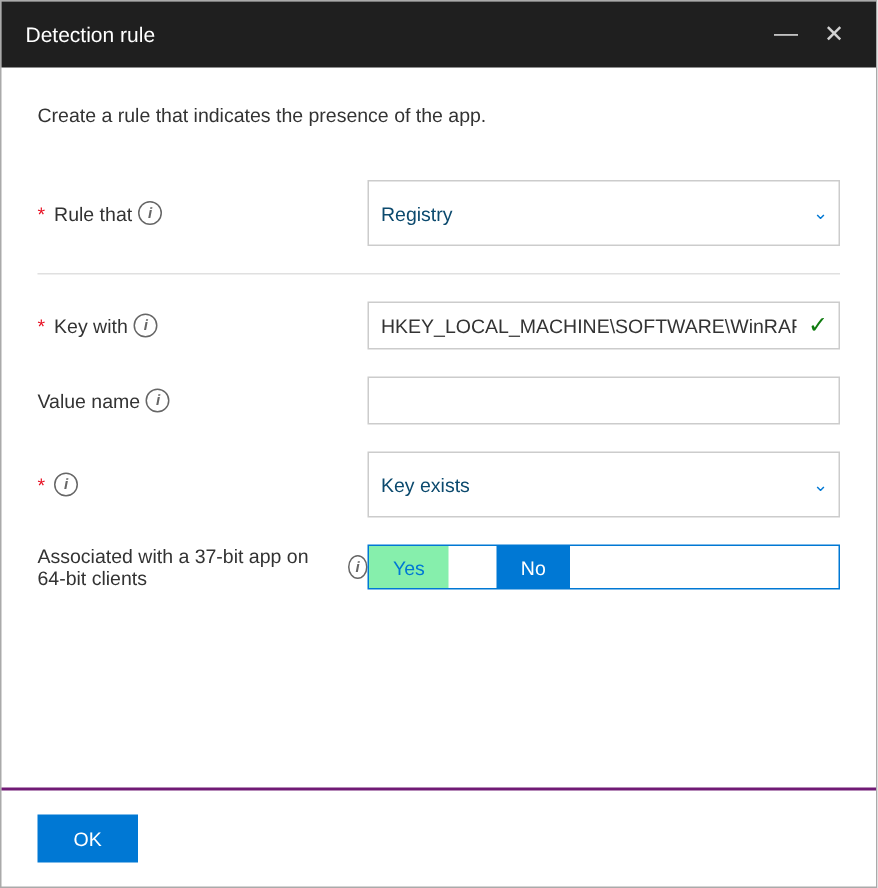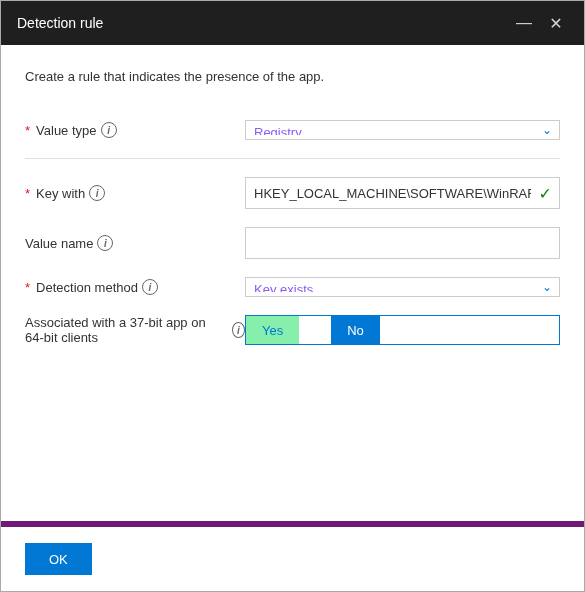--- a/index.html
+++ b/index.html
@@ -103,26 +103,26 @@
       flex: 1;
     }
 
     .select-wrapper {
       position: relative;
       width: 100%;
     }
 
     .form-select {
       width: 100%;
-      height: 20px;
+      height: 44px;
       padding: 4px 32px 4px 8px;
       border: 1px solid #ccc;
       background: #fff;
       font-size: 13px;
-      color: #8b5cf6;
+      color: #0c4a6e;
       appearance: none;
       cursor: pointer;
       outline: none;
     }
 
     .select-arrow {
       position: absolute;
       right: 8px;
       top: 50%;
       transform: translateY(-50%);
@@ -190,21 +190,21 @@
 
     .toggle-btn.inactive {
       background: #86efac;
       color: #0078d4;
     }
 
     .dialog-footer {
       padding: 16px 24px;
       display: flex;
       align-items: center;
-      border-top: 6px solid #701a75;
+      border-top: 2px solid #701a75;
       margin-top: auto;
       flex-shrink: 0;
     }
 
     .btn-ok {
       background: #0078d4;
       color: #fff;
       border: none;
       padding: 0 24px;
       height: 32px;
@@ -225,21 +225,21 @@
     </div>
   </div>
 
   <div class="dialog-content">
 
     <p class="dialog-description">Create a rule that indicates the presence of the app.</p>
 
     <div class="form-row">
       <div class="form-row-label">
         <span class="required-star">*</span>
-        <span>Value type</span>
+        <span>Rule that</span>
         <span class="info-icon">i</span>
       </div>
       <div class="form-control-wrapper">
         <div class="select-wrapper">
           <select class="form-select">
             <option>Registry</option>
             <option>File</option>
             <option>MSI</option>
             <option>PowerShell script</option>
           </select>
@@ -270,21 +270,20 @@
         <span class="info-icon">i</span>
       </div>
       <div class="form-control-wrapper">
         <input class="form-input" type="text" value="" style="">
       </div>
     </div>
 
     <div class="form-row">
       <div class="form-row-label">
         <span class="required-star">*</span>
-        <span>Detection method</span>
         <span class="info-icon">i</span>
       </div>
       <div class="form-control-wrapper">
         <div class="select-wrapper">
           <select class="form-select">
             <option>Key exists</option>
             <option>Does not exist</option>
             <option>String comparison</option>
             <option>Integer comparison</option>
             <option>Float comparison</option>

